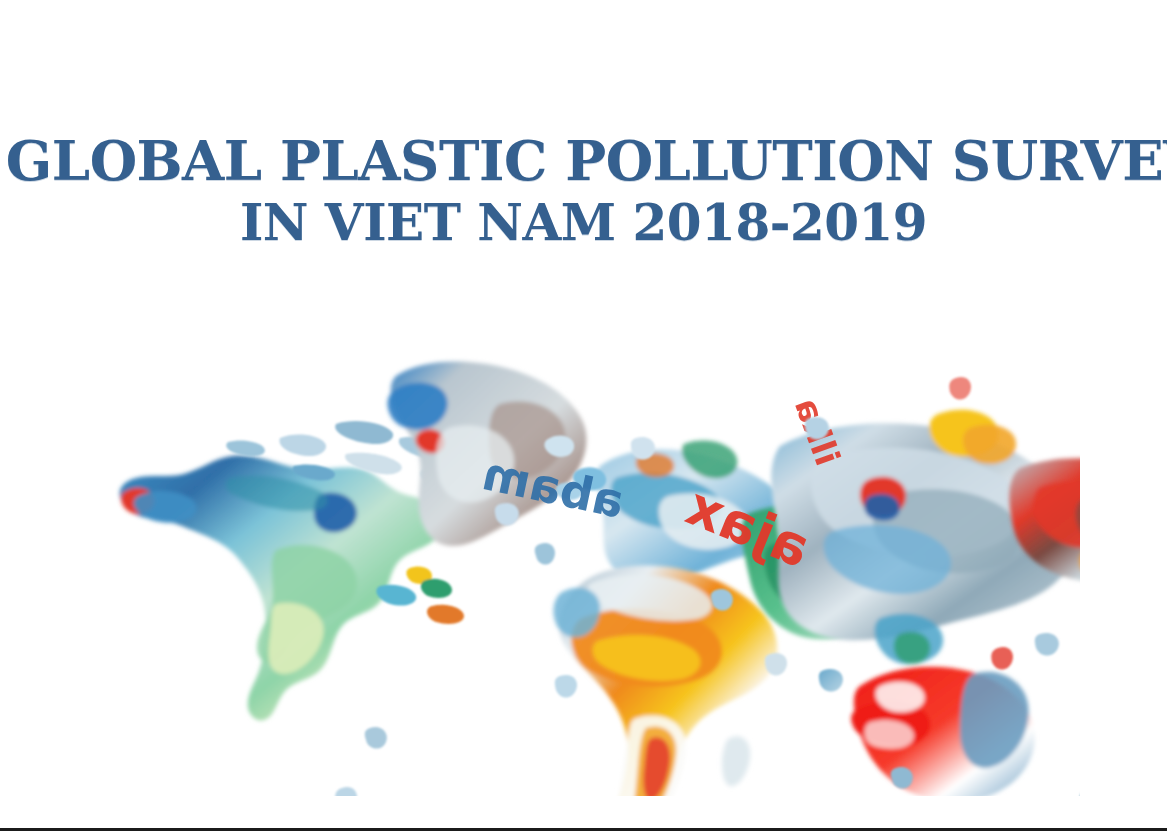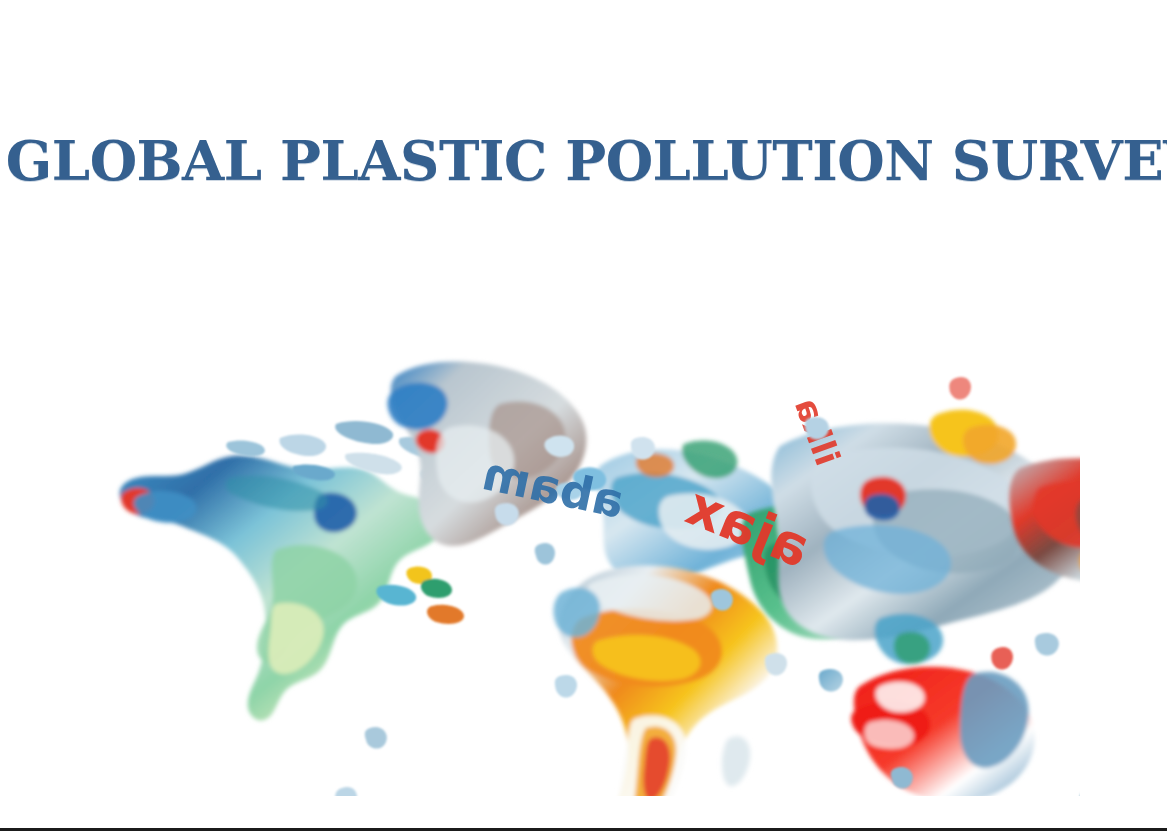--- a/index.html
+++ b/index.html
@@ -84,20 +84,21 @@
     user-select: none;
   }
 </style>
 </head>
 <body>
 
 <div id="poster">
 
   <div class="title-block">
     <span class="title-line1">GLOBAL PLASTIC POLLUTION SURVEY</span>
+    <span class="title-line2">IN VIET NAM 2018-2019</span>
   </div>
 
   <div class="map-wrap">
     <svg class="map-svg" viewBox="0 0 1000 478" preserveAspectRatio="xMidYMid meet">
       <defs>
         <filter id="plasticBlur" x="-12%" y="-12%" width="124%" height="124%">
           <feGaussianBlur stdDeviation="1.9"></feGaussianBlur>
         </filter>
         <filter id="speckBlur" x="-40%" y="-40%" width="180%" height="180%">
           <feGaussianBlur stdDeviation="1.3"></feGaussianBlur>

